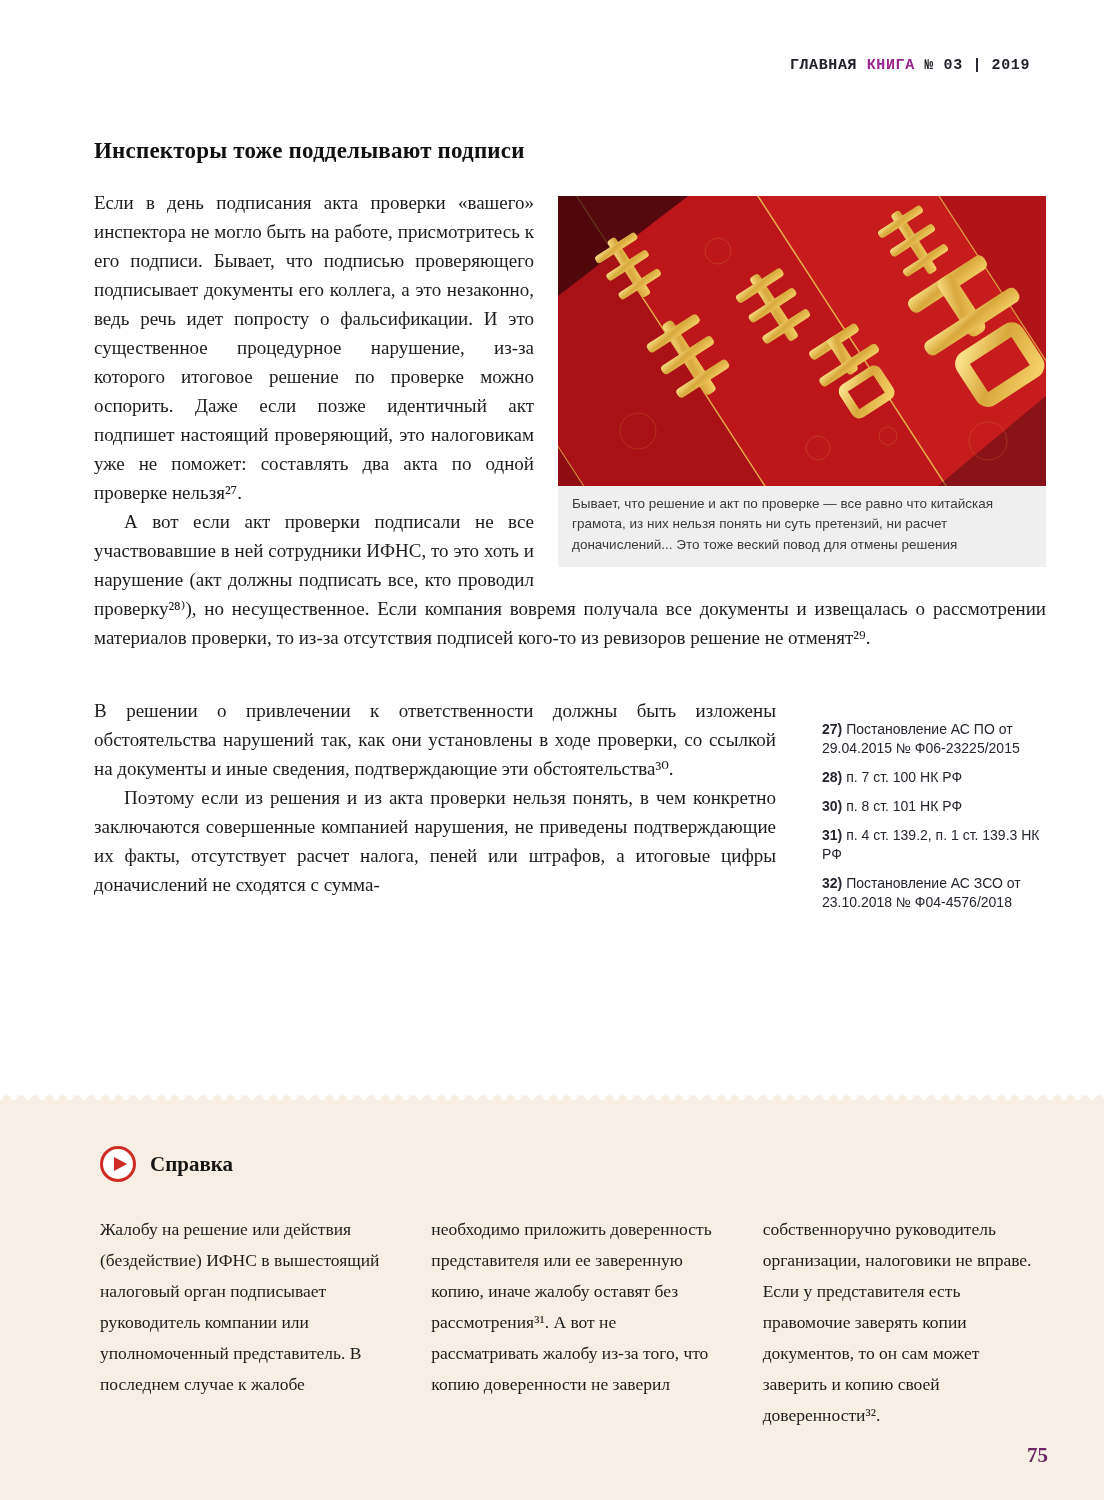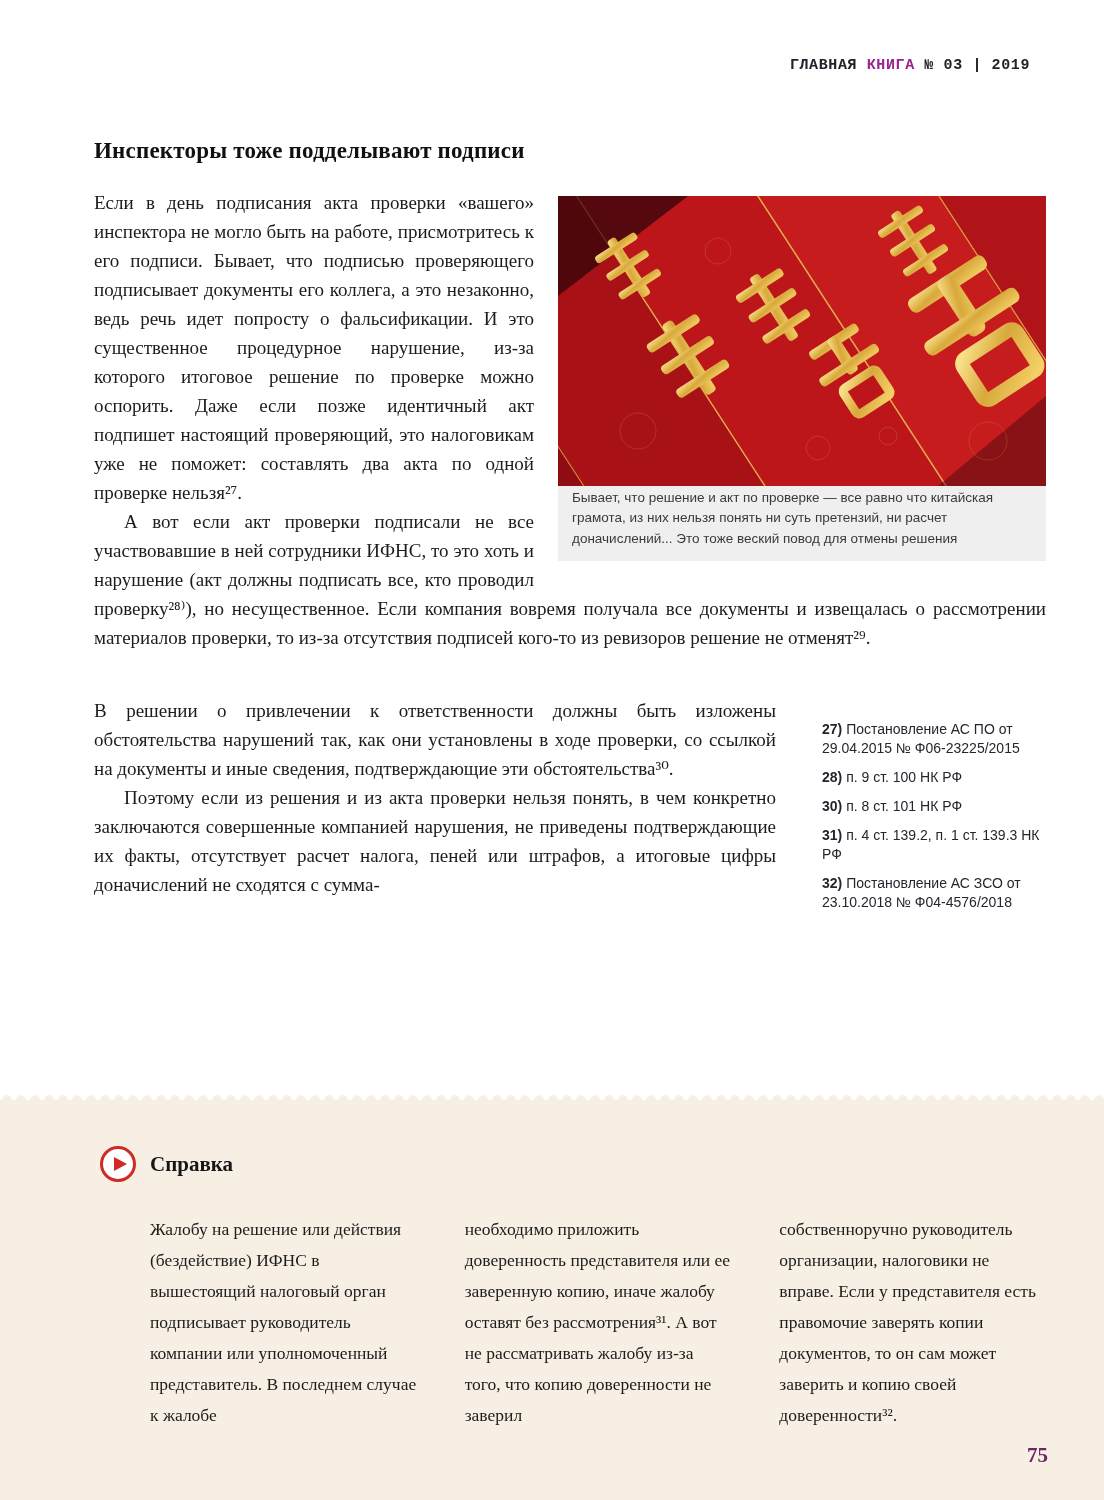--- a/index.html
+++ b/index.html
@@ -23,21 +23,21 @@
 
   
   .article { position:absolute; left:94px; top:138px; width:952px; }
   .section-title {
     font-size:23px; font-weight:bold; color:#101010;
     letter-spacing:.2px; margin-bottom:24px;
   }
   .figure { float:right; width:488px; margin:8px 0 20px 24px; }
   .photo { width:488px; height:290px; display:block; }
   .caption {
-    background:#efefef; padding:2px 14px 12px;
+    background:#efefef; padding:8px 14px 12px;
     font-family:"Liberation Sans","DejaVu Sans",sans-serif;
     font-size:13.5px; line-height:1.5; color:#3a3a3a;
   }
   p.body { font-size:19px; line-height:29px; text-align:justify; color:#1c1c1c; }
   p.indent { text-indent:30px; }
 
   .section2 { clear:both; padding-top:44px; display:flex; }
   .sec2-main { width:682px; }
   .sec2-main .section-title { margin-bottom:22px; }
   .footnotes {
@@ -63,21 +63,21 @@
     width:36px; height:36px; border-radius:50%;
     border:3px solid #cf2a24; background:#ffffff;
     position:relative; flex:0 0 auto;
   }
   .play-icon .tri {
     position:absolute; left:11px; top:8px; width:0; height:0;
     border-left:13px solid #cf2a24;
     border-top:7px solid transparent; border-bottom:7px solid transparent;
   }
   .ref-title { font-size:21px; font-weight:bold; color:#161616; }
-  .ref-cols { display:flex; gap:48px; margin-top:32px; margin-left:50px; }
+  .ref-cols { display:flex; gap:48px; margin-top:32px; }
   .ref-cols p { flex:1; font-size:17.5px; line-height:31px; color:#1c1c1c; }
 
   
   .page-num {
     position:absolute; right:56px; bottom:32px;
     font-size:21px; font-weight:bold; color:#6e2566;margin-left:45px;
   }
 </style>
 </head>
 <body>
@@ -149,21 +149,21 @@
   <p class="body indent">А вот если акт проверки подписали не все участвовавшие в ней сотрудники ИФНС, то это хоть и нарушение (акт должны подписать все, кто проводил проверку²⁸⁾), но несущественное. Если компания вовремя получала все документы и извещалась о рассмотрении материалов проверки, то из-за отсутствия подписей кого-то из ревизоров решение не отменят²⁹.</p>
 
   <div class="section2">
     <div class="sec2-main">
       <p class="body">В решении о привлечении к ответственности должны быть изложены обстоятельства нарушений так, как они установлены в ходе проверки, со ссылкой на документы и иные сведения, подтверждающие эти обстоятельства³⁰.</p>
       <p class="body indent">Поэтому если из решения и из акта проверки нельзя понять, в чем конкретно заключаются совершенные компанией нарушения, не приведены подтверждающие их факты, отсутствует расчет налога, пеней или штрафов, а итоговые цифры доначислений не сходятся с сумма-</p>
     </div>
 
     <aside class="footnotes">
       <div class="fn"><span class="fn-num">27)</span> <span>Постановление АС ПО от 29.04.2015 № Ф06-23225/2015</span></div>
-      <div class="fn"><span class="fn-num">28)</span> <span>п. 9 ст. 100 НК РФ</span></div>
+      <div class="fn"><span class="fn-num">28)</span> <span>п. 7 ст. 100 НК РФ</span></div>
       <div class="fn"><span class="fn-num">30)</span> <span>п. 8 ст. 101 НК РФ</span></div>
       <div class="fn"><span class="fn-num">31)</span> <span>п. 4 ст. 139.2, п. 1 ст. 139.3 НК РФ</span></div>
       <div class="fn"><span class="fn-num">32)</span> <span>Постановление АС ЗСО от 23.10.2018 № Ф04-4576/2018</span></div>
     </aside>
   </div>
 </main>
 
 <section class="ref-box">
   <div class="ref-head">
     <span class="play-icon">

